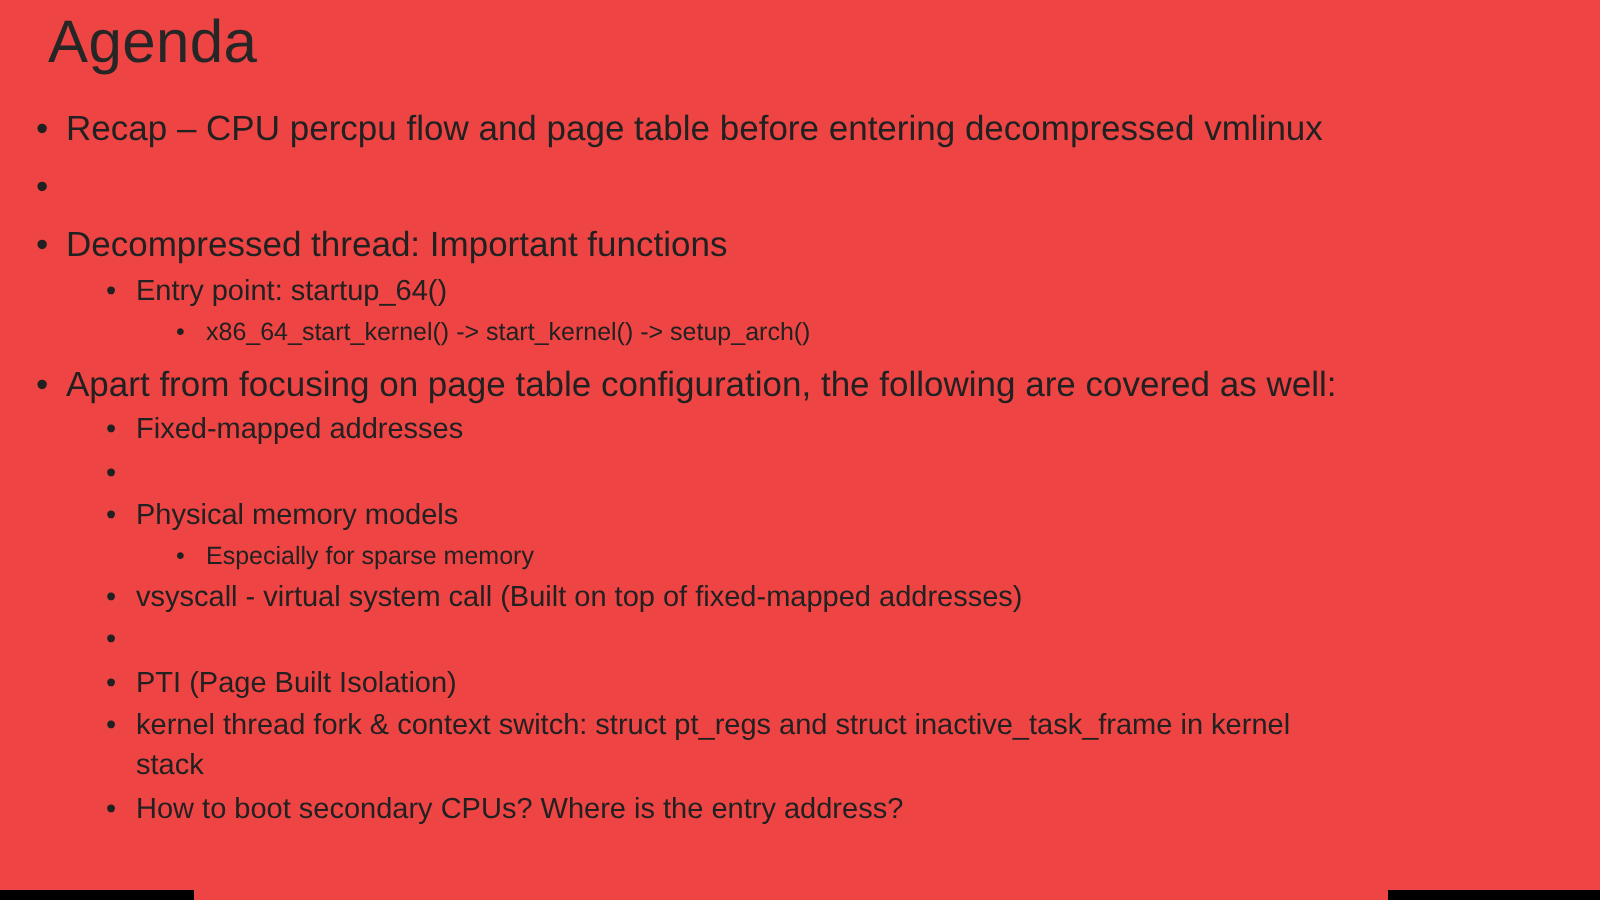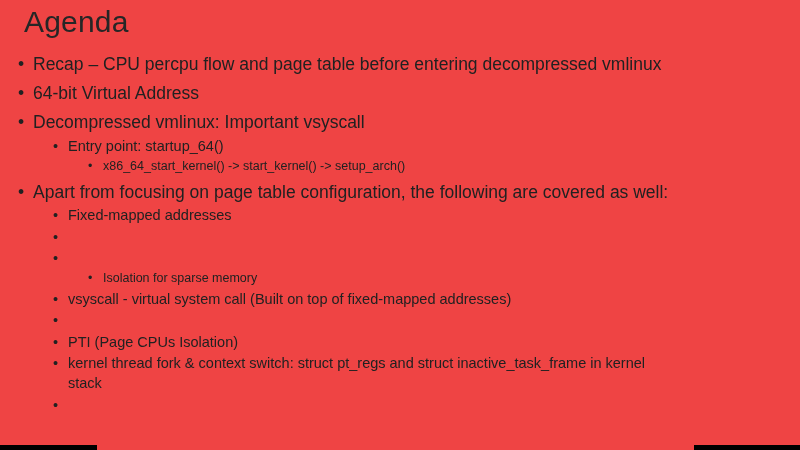--- a/index.html
+++ b/index.html
@@ -33,25 +33,24 @@
 <div class="slide">
   <h1 class="slide-title">Agenda</h1>
 
   <div class="content">
     <div class="li l1">
         <span class="dot">•</span>
         <span class="txt">Recap – CPU percpu flow and page table before entering decompressed vmlinux</span>
       </div>
     <div class="li l1">
         <span class="dot">•</span>
-        <span class="txt">64-bit Virtual Address</span>
       </div>
     <div class="li l1">
         <span class="dot">•</span>
-        <span class="txt">Decompressed vmlinux: Important vsyscall</span>
+        <span class="txt">Decompressed thread: Important functions</span>
       </div>
     <div class="li l2">
         <span class="dot">•</span>
         <span class="txt">Entry point: startup_64()</span>
       </div>
     <div class="li l3">
         <span class="dot">•</span>
         <span class="txt">x86_64_start_kernel() -&gt; start_kernel() -&gt; setup_arch()</span>
       </div>
     <div class="li l1">
@@ -60,41 +59,43 @@
       </div>
     <div class="li l2">
         <span class="dot">•</span>
         <span class="txt">Fixed-mapped addresses</span>
       </div>
     <div class="li l2">
         <span class="dot">•</span>
       </div>
     <div class="li l2">
         <span class="dot">•</span>
+        <span class="txt">Physical memory models</span>
       </div>
     <div class="li l3">
         <span class="dot">•</span>
-        <span class="txt">Isolation for sparse memory</span>
+        <span class="txt">Especially for sparse memory</span>
       </div>
     <div class="li l2">
         <span class="dot">•</span>
         <span class="txt">vsyscall - virtual system call (Built on top of fixed-mapped addresses)</span>
       </div>
     <div class="li l2">
         <span class="dot">•</span>
       </div>
     <div class="li l2">
         <span class="dot">•</span>
-        <span class="txt">PTI (Page CPUs Isolation)</span>
+        <span class="txt">PTI (Page Built Isolation)</span>
       </div>
     <div class="li l2">
         <span class="dot">•</span>
         <span class="txt">kernel thread fork &amp; context switch: struct pt_regs and struct inactive_task_frame in kernel
 stack</span>
       </div>
     <div class="li l2">
         <span class="dot">•</span>
+        <span class="txt">How to boot secondary CPUs? Where is the entry address?</span>
       </div>
   </div>
 
   <div class="corner-bar left"></div>
   <div class="corner-bar right"></div>
 </div>
 
 </body></html>

